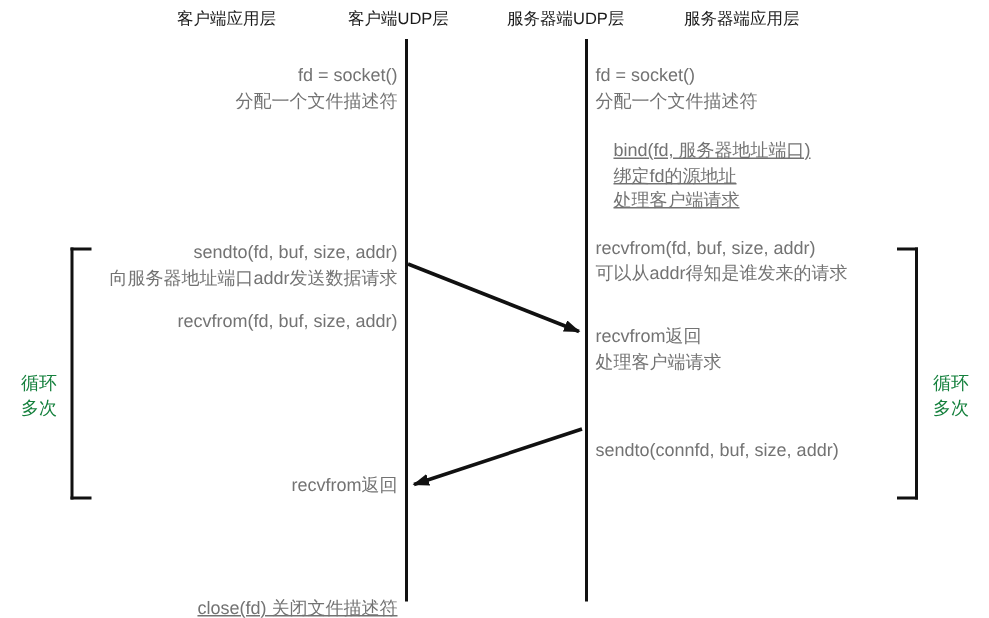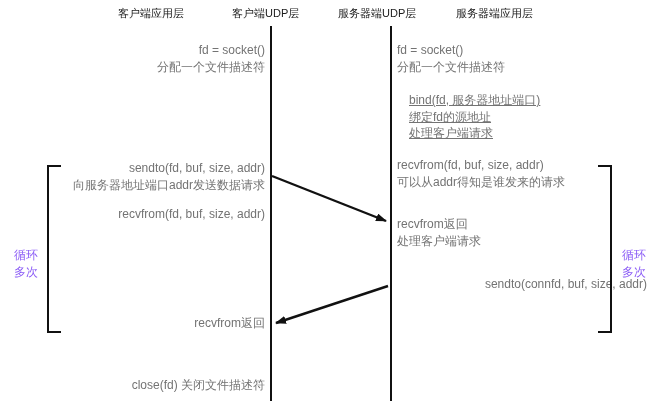--- a/index.html
+++ b/index.html
@@ -63,21 +63,21 @@
     border-left: 2px solid #111111;
   }
   .bracket.right-br {
     border-right: 2px solid #111111;
   }
   .loop-label {
     position: absolute;
     font-size: 12px;
     line-height: 16.5px;
     white-space: nowrap;
-    color: #8b5cf6;
+    color: #15803d;
     text-align: center;
   }
   .loop-label .ln { display: block; }
 
   
   #arrows {
     position: absolute;
     left: 0;
     top: 0;
     width: 659px;
@@ -109,21 +109,21 @@
   </div>
 
   <div class="block right-align" style="left:20px; top:206px; width:245px;">
     <span class="ln">recvfrom(fd, buf, size, addr)</span>
   </div>
 
   <div class="block right-align" style="left:20px; top:315px; width:245px;">
     <span class="ln">recvfrom返回</span>
   </div>
 
-  <div class="block right-align" style="left:20px; top:377px; width:245px;">
+  <div class="block right-align" style="left:20px; top:397px; width:245px;text-decoration:underline;">
     <span class="ln">close(fd) 关闭文件描述符</span>
   </div>
 
   <div class="block left-align" style="left:397px; top:42px; width:250px;">
     <span class="ln">fd = socket()</span>
     <span class="ln">分配一个文件描述符</span>
   </div>
 
   <div class="block left-align" style="left:409px; top:92px; width:250px;text-decoration:underline;">
     <span class="ln">bind(fd, 服务器地址端口)</span>
@@ -134,21 +134,21 @@
   <div class="block left-align" style="left:397px; top:157px; width:250px;">
     <span class="ln">recvfrom(fd, buf, size, addr)</span>
     <span class="ln">可以从addr得知是谁发来的请求</span>
   </div>
 
   <div class="block left-align" style="left:397px; top:216px; width:250px;">
     <span class="ln">recvfrom返回</span>
     <span class="ln">处理客户端请求</span>
   </div>
 
-  <div class="block left-align" style="left:397px; top:276px; width:250px;text-align:right;">
+  <div class="block left-align" style="left:397px; top:292px; width:250px;">
     <span class="ln">sendto(connfd, buf, size, addr)</span>
   </div>
 
   <div class="bracket left-br" style="left:47px; top:165px; width:14px; height:168px;"></div>
   <div class="loop-label" style="left:8px; top:247px; width:36px;">
     <span class="ln">循环</span>
     <span class="ln">多次</span>
   </div>
 
   <div class="bracket right-br" style="left:598px; top:165px; width:14px; height:168px;"></div>

